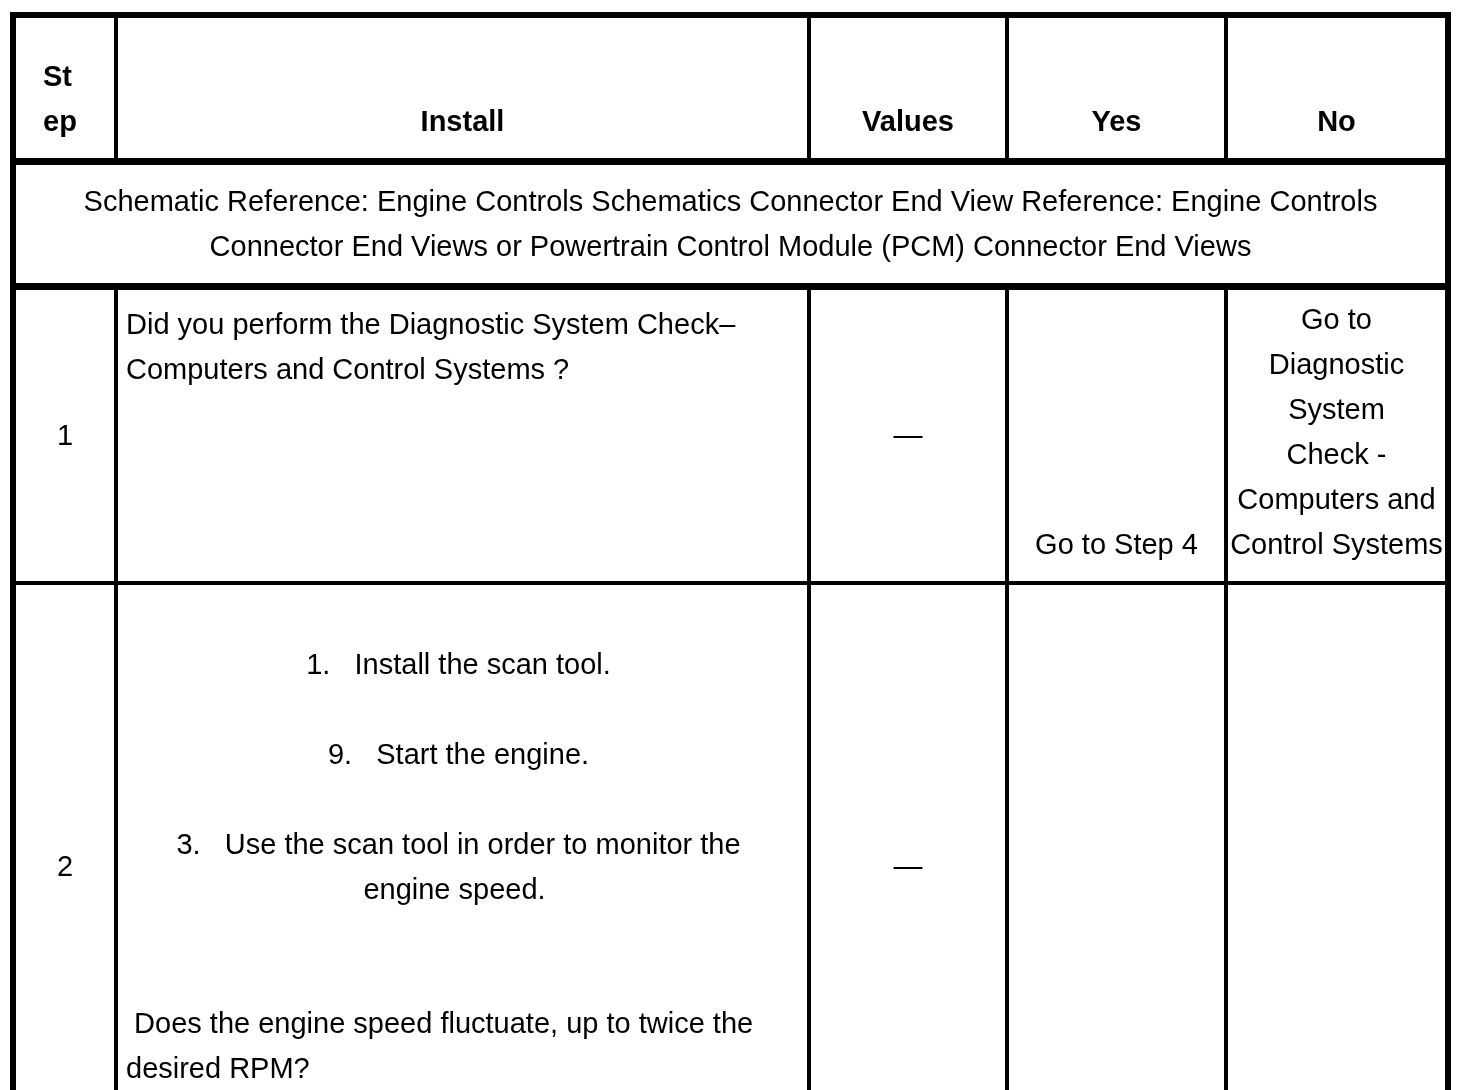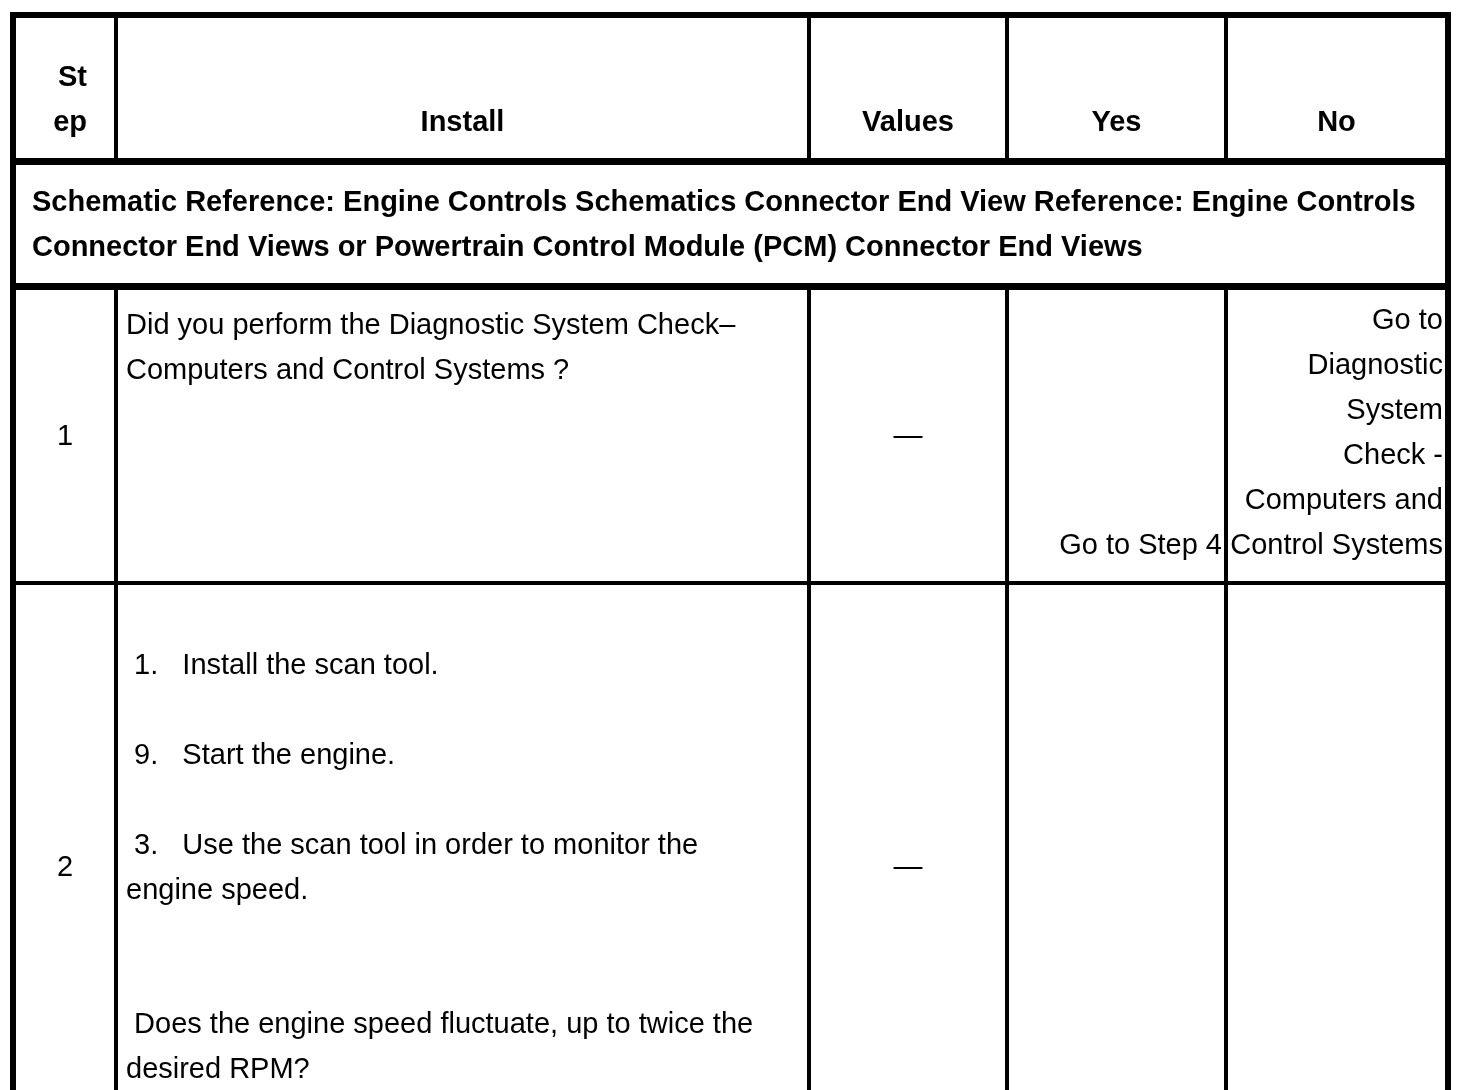--- a/index.html
+++ b/index.html
@@ -33,27 +33,27 @@
     vertical-align: bottom;
     text-align: center;
     font-weight: bold;
     padding: 0 2px 14px 2px;
     border-bottom-width: 7px;
   }
   .step-head-inner {
     width: 44px;
     margin: 0 auto;
     word-break: break-all;
-    text-align: right;
+    text-align: left;
   }
   
   tr.schem { height: 120px; }
   td.schematic {
-    font-weight: bold;
-    text-align: left;
+    font-weight: normal;
+    text-align: center;
     vertical-align: top;
     padding: 14px 16px;
     border-bottom-width: 7px;
   }
   
   tr.r1 { height: 297px; }
   tr.r2 { height: 339px; }
   td.cell-step {
     vertical-align: middle;
     text-align: center;
@@ -63,27 +63,28 @@
     text-align: left;
     padding: 12px 24px 12px 8px;
     white-space: pre-line;
   }
   td.cell-values {
     vertical-align: middle;
     text-align: center;
   }
   td.cell-yes, td.cell-no {
     vertical-align: bottom;
-    text-align: right;
+    text-align: center;
     padding: 0 2px 14px 2px;
     white-space: pre-line;
   }
   .li {
     white-space: pre-wrap;
     text-indent: 8px;
+    text-align: center;
   }
   .question {
     white-space: pre-wrap;
     margin-top: 44px;
   }
 </style>
 </head>
 <body>
 
 <table class="diag">

